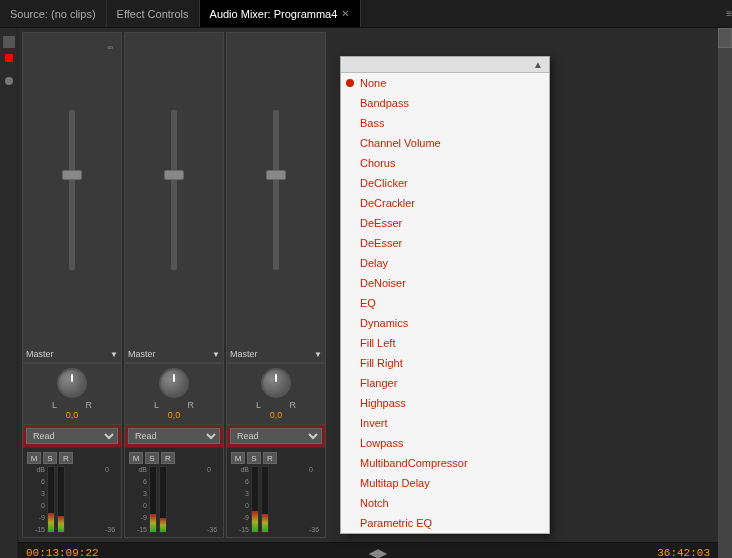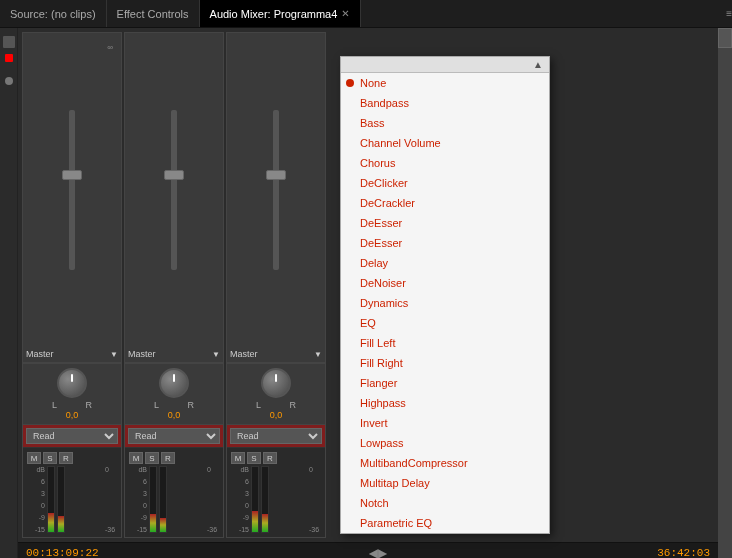--- a/index.html
+++ b/index.html
@@ -599,25 +599,25 @@
           <div class="dropdown-item">
             <span class="dropdown-dot-empty"></span>
             <span>Delay</span>
           </div>
           <div class="dropdown-item">
             <span class="dropdown-dot-empty"></span>
             <span>DeNoiser</span>
           </div>
           <div class="dropdown-item">
             <span class="dropdown-dot-empty"></span>
+            <span>EQ</span>
+          </div>
+          <div class="dropdown-item">
+            <span class="dropdown-dot-empty"></span>
             <span>Dynamics</span>
-          </div>
-          <div class="dropdown-item">
-            <span class="dropdown-dot-empty"></span>
-            <span>EQ</span>
           </div>
           <div class="dropdown-item">
             <span class="dropdown-dot-empty"></span>
             <span>Fill Left</span>
           </div>
           <div class="dropdown-item">
             <span class="dropdown-dot-empty"></span>
             <span>Fill Right</span>
           </div>
           <div class="dropdown-item">

